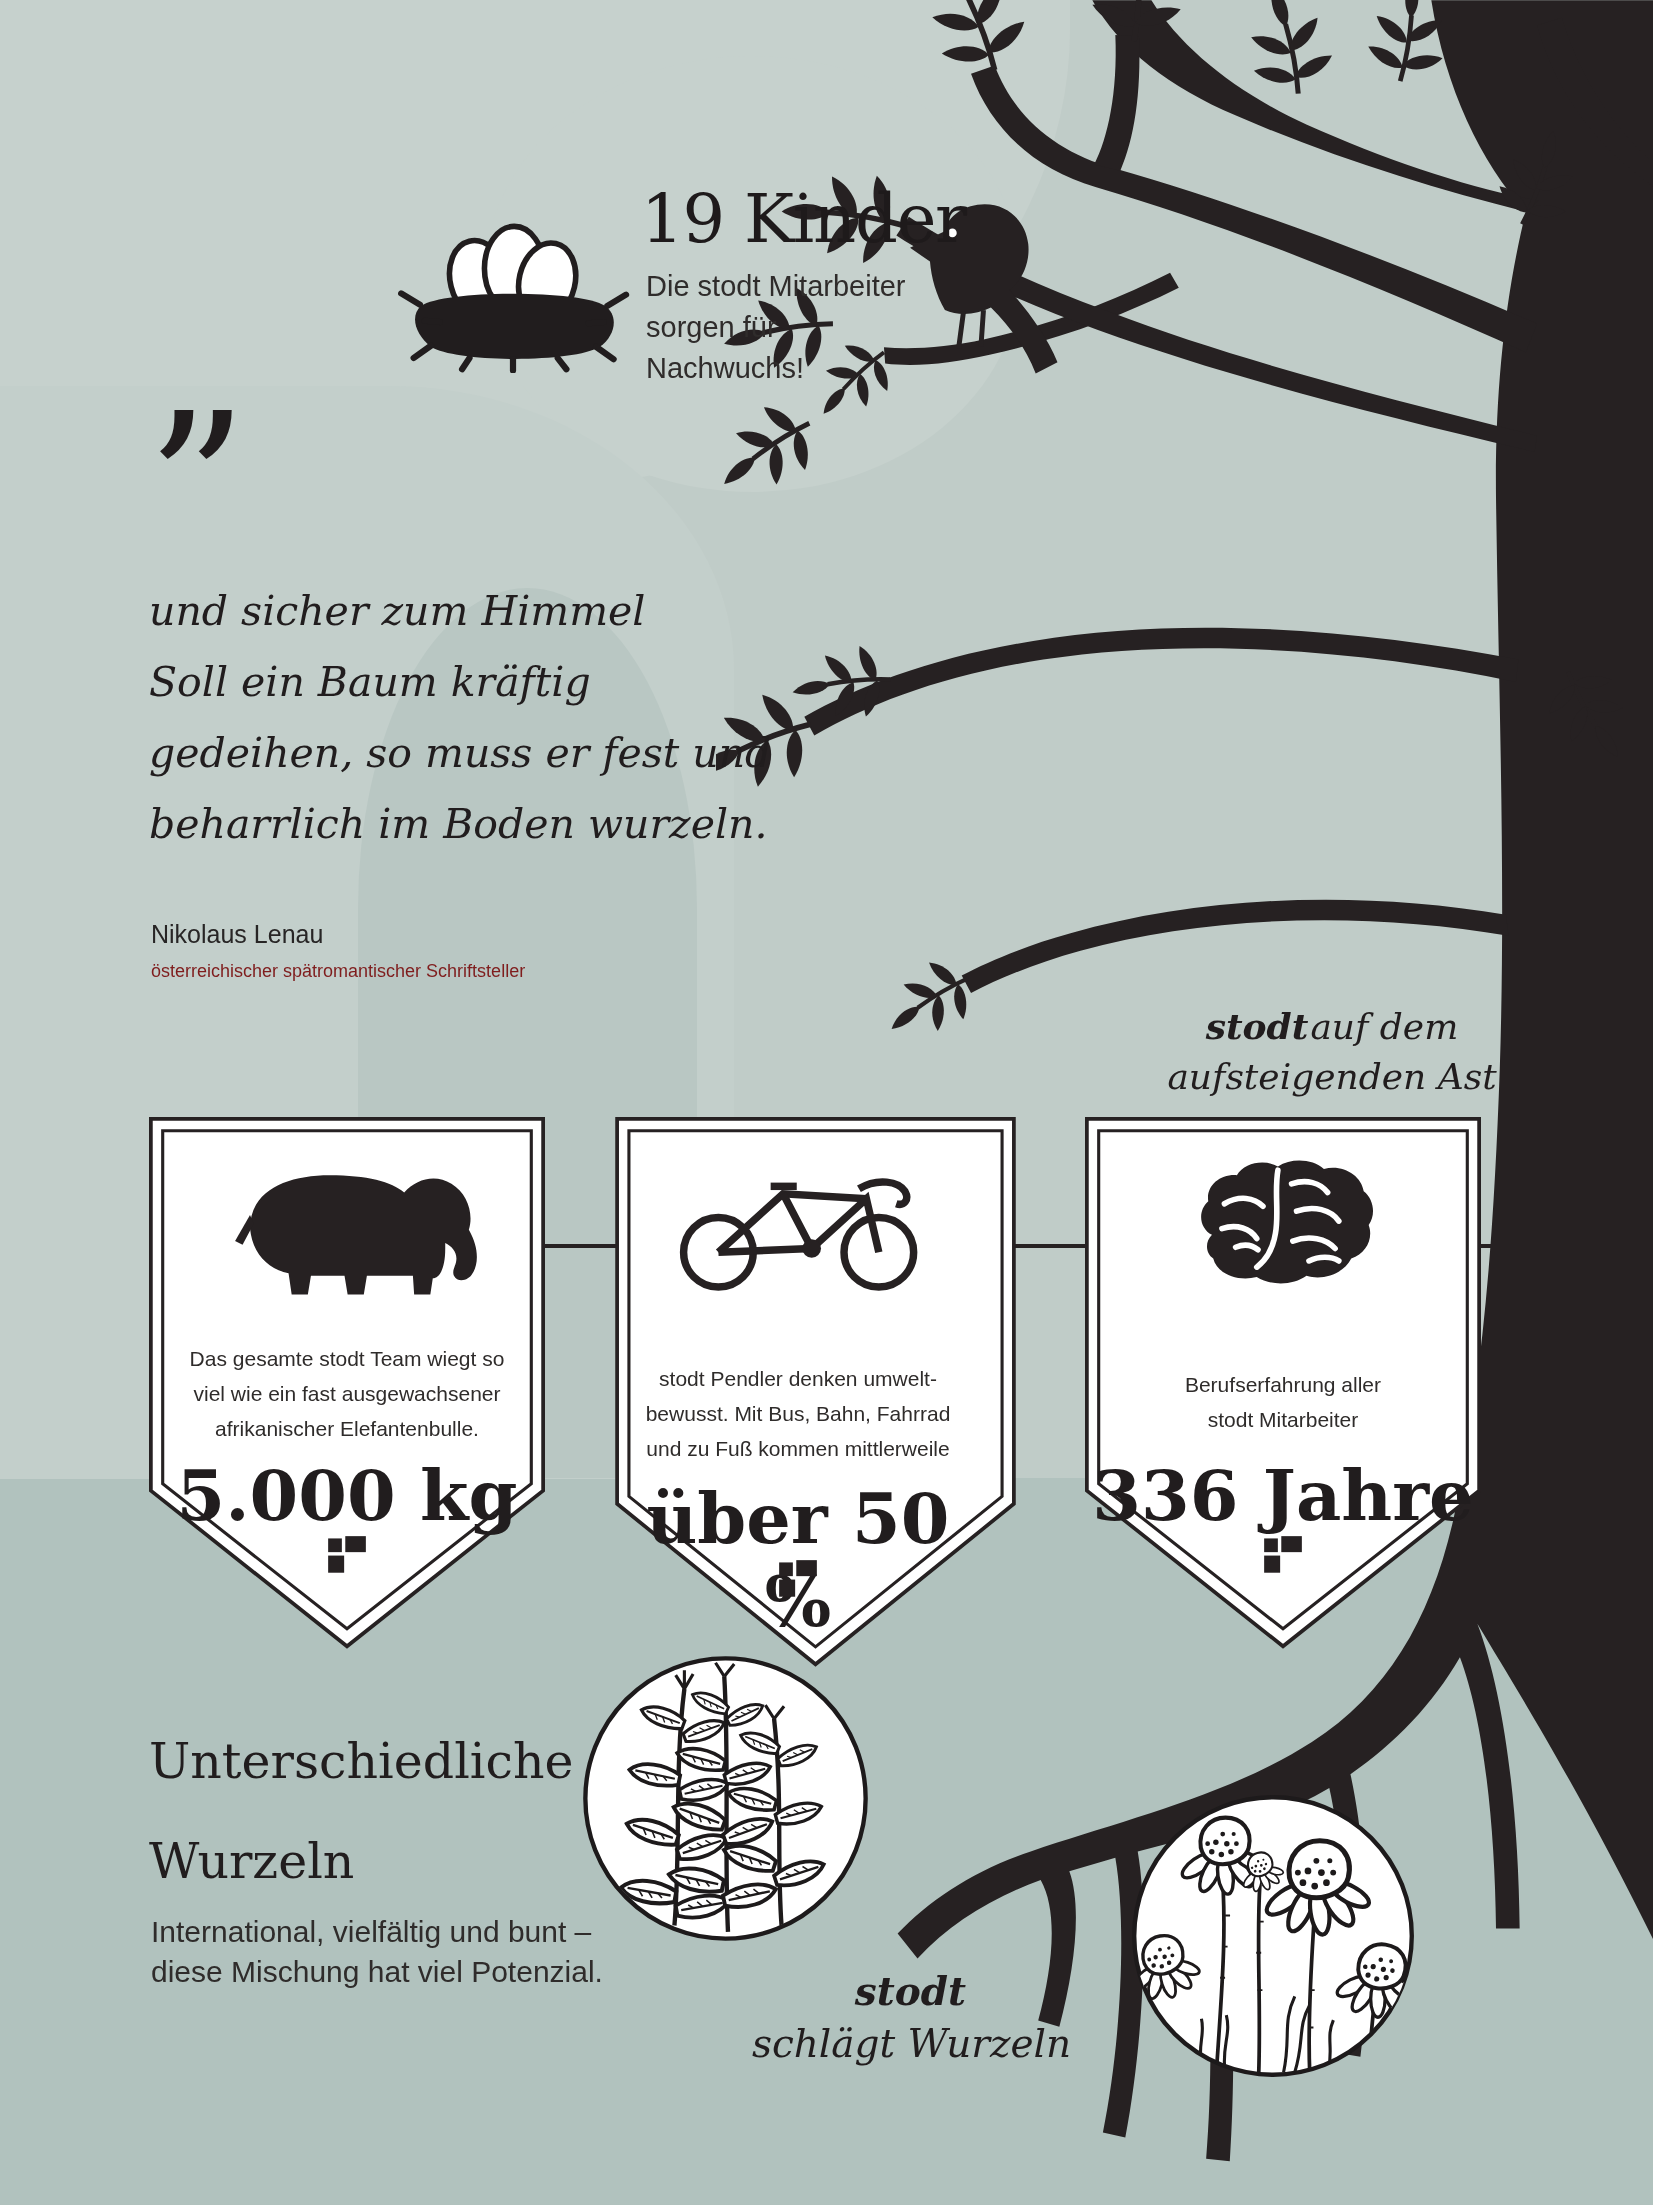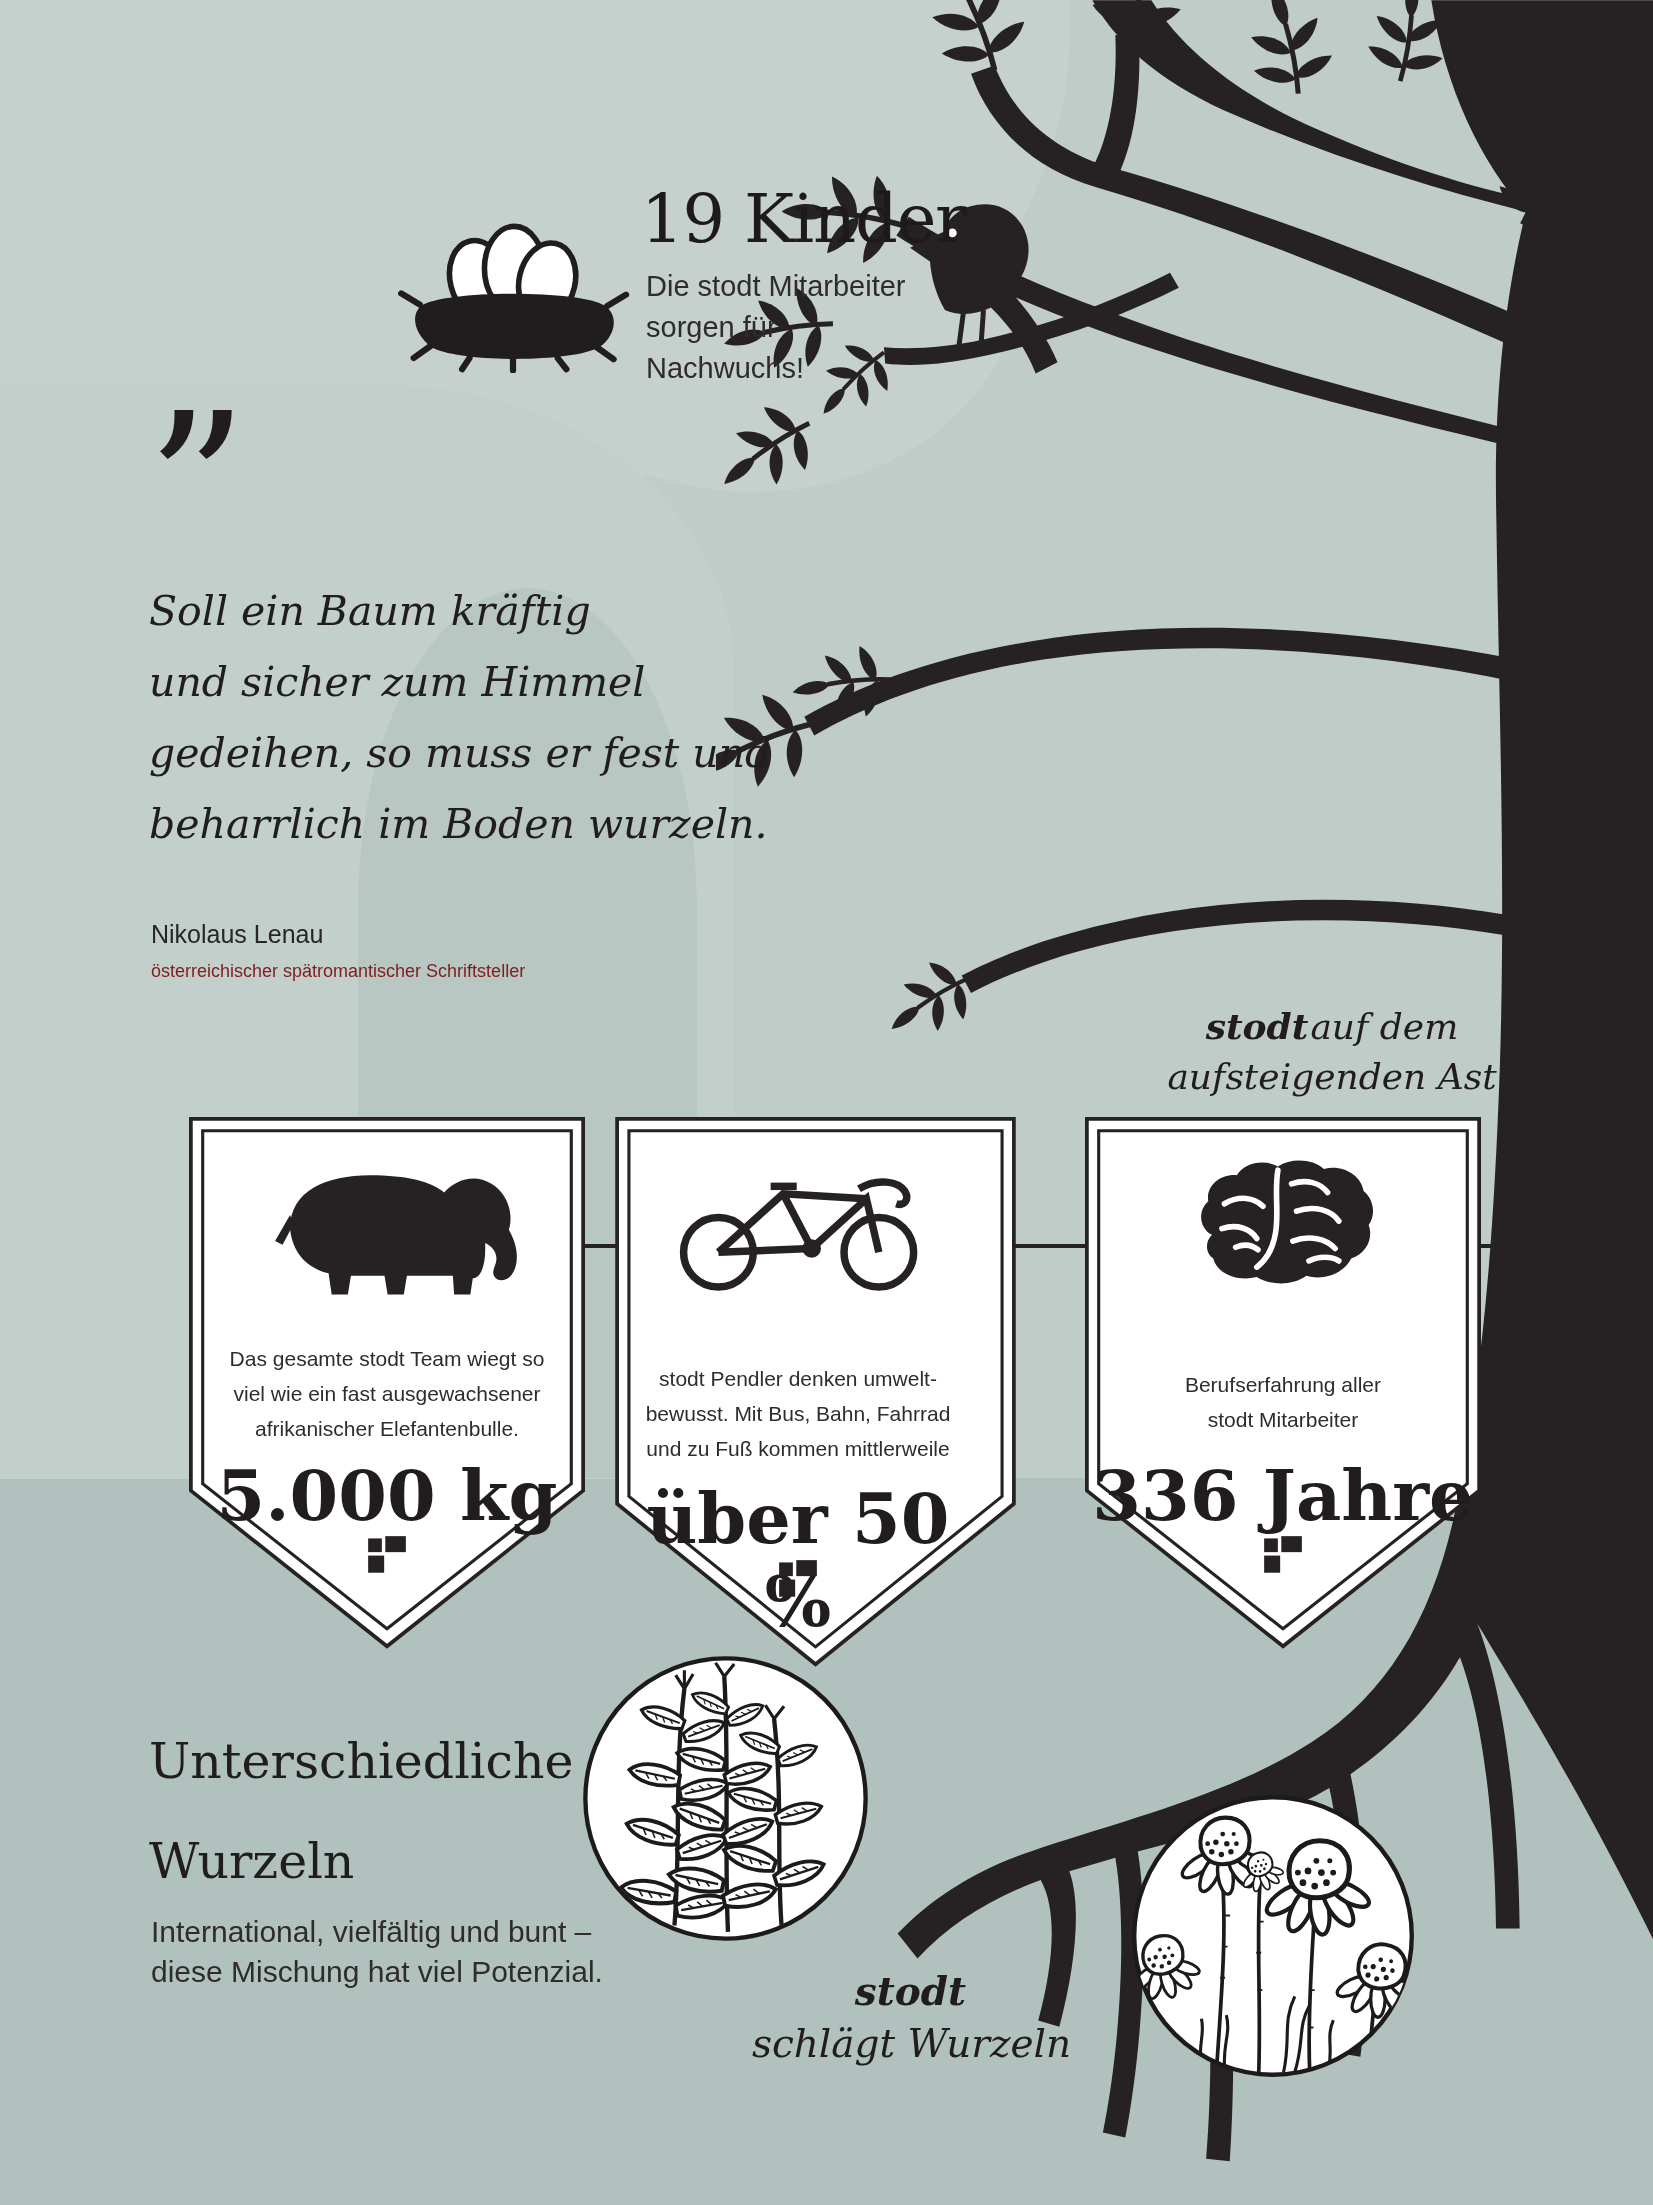--- a/index.html
+++ b/index.html
@@ -182,22 +182,22 @@
   </svg>
   <div class="top-stat-value">19 Kinder</div>
   <div class="top-stat-caption">
     <div>Die stodt Mitarbeiter</div>
     <div>sorgen für</div>
     <div>Nachwuchs!</div>
   </div>
 
   <div class="quote-mark">”</div>
   <div class="quote">
+    <div>und sicher zum Himmel</div>
     <div>Soll ein Baum kräftig</div>
-    <div>und sicher zum Himmel</div>
     <div>gedeihen, so muss er fest und</div>
     <div>beharrlich im Boden wurzeln.</div>
   </div>
   <div class="author">Nikolaus Lenau</div>
   <div class="author-role">österreichischer spätromantischer Schriftsteller</div>
 
   <div class="ast-label">
     <div><span class="brand">stodt</span><span>auf dem</span></div>
     <div>aufsteigenden Ast</div>
   </div>
@@ -286,21 +286,21 @@
       <g stroke="#1d1a1b" stroke-width="5" fill="none">
         <path d="M250,452 C262,396 248,372 268,330"></path>
         <path d="M268,452 C284,400 272,380 292,344"></path>
         <path d="M156,452 C150,410 166,392 158,360"></path>
         <path d="M322,452 C330,410 318,396 330,368"></path>
         <path d="M118,440 C112,406 124,392 118,366"></path>
       </g>
     </g>
   </svg>
 
-  <div class="banner" style="left:149px;width:396px;height:533px;margin-left:40px;">
+  <div class="banner" style="left:149px;width:396px;height:533px;">
     <svg class="shape" width="396" height="533" viewBox="0 0 636 856">
       <path d="M3,3 H633 V600 L318,850 L3,600 Z" fill="#ffffff" stroke="#262122" stroke-width="6"></path>
       <path d="M22,22 H614 V589 L318,822 L22,589 Z" fill="none" stroke="#262122" stroke-width="5"></path>
     </svg>
     <div class="icon-box">
       <svg width="274" height="143" viewBox="0 0 440 230">
         <path fill="#262122" d="M64,120 C64,58 124,34 192,34 C252,34 292,44 312,62
           C332,40 362,32 388,48 C414,64 424,96 416,122
           C432,150 432,176 422,192 C416,204 398,208 392,196 C388,186 396,180 396,168
           C396,156 388,148 378,143 L378,152 C378,186 368,200 358,200 L354,226 L328,226 L326,196

